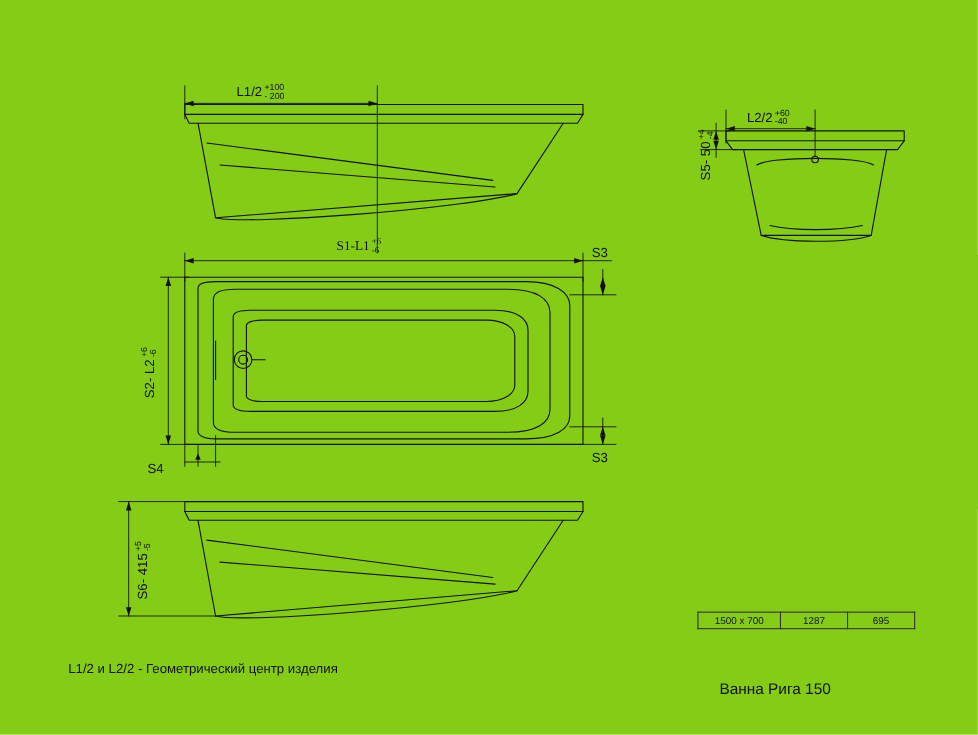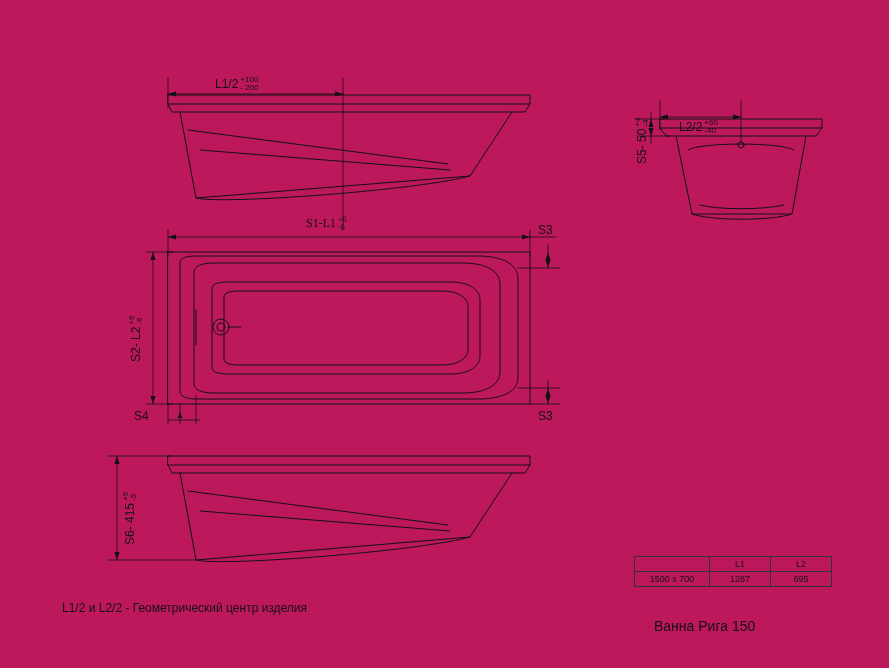--- a/index.html
+++ b/index.html
@@ -8,21 +8,21 @@
     background: #ffffff;
   }
   body {
     font-family: "Liberation Sans", sans-serif;
     color: #1a1a1a;
   }
   #page {
     position: relative;
     width: 889px;
     height: 668px;
-    background: #be185d;
+    background: #84cc16;
     overflow: hidden;
   }
   .svg-layer {
     position: absolute;
     left: 0;
     top: 0;
     width: 889px;
     height: 668px;
   }
   .lbl {
@@ -200,41 +200,36 @@
         <line x1="117" y1="456" x2="117" y2="560"></line>
         <path d="M117,456 L114.5,464 L119.5,464 Z" fill="#111111" stroke="none"></path>
         <path d="M117,560 L114.5,552 L119.5,552 Z" fill="#111111" stroke="none"></path>
       </g>
 
     </g>
   </svg>
 
   <div class="lbl" style="left:215px; top:76px;"><span>L1/2</span><span class="tol"><span>+100</span><span>- 200</span></span></div>
 
-  <div class="lbl" style="left:679px; top:99px;margin-top:20px;"><span>L2/2</span><span class="tol"><span>+60</span><span>-40</span></span></div>
+  <div class="lbl" style="left:679px; top:99px;"><span>L2/2</span><span class="tol"><span>+60</span><span>-40</span></span></div>
 
   <div class="lbl vert" style="left:634px; top:164px; transform: rotate(-90deg);"><span>S5- 50</span><span class="tol"><span>+4</span><span>-4</span></span></div>
 
   <div class="lbl" style="left:306px; top:216px;font-family:Liberation Serif, serif;"><span>S1-L1</span><span class="tol"><span>+6</span><span>-6</span></span></div>
 
   <div class="lbl vert" style="left:128px; top:362px; transform: rotate(-90deg);"><span>S2- L2</span><span class="tol"><span>+6</span><span>-6</span></span></div>
 
   <div class="lbl" style="left:538px; top:224px;">S3</div>
   <div class="lbl" style="left:538px; top:410px;">S3</div>
-  <div class="lbl" style="left:134px; top:410px;">S4</div>
+  <div class="lbl" style="left:134px; top:420px;">S4</div>
 
   <div class="lbl vert" style="left:122px; top:545px; transform: rotate(-90deg);"><span>S6- 415</span><span class="tol"><span>+5</span><span>-5</span></span></div>
 
   <table class="spec" style="left:634px; top:556px;">
     <tbody>
-        <tr>
-      <td class="cell-size"></td>
-      <td class="cell-v">L1</td>
-      <td class="cell-v">L2</td>
-    </tr>
     <tr>
       <td class="cell-size">1500 x 700</td>
       <td class="cell-v">1287</td>
       <td class="cell-v">695</td>
     </tr>
   </tbody>
     </table>
 
   <div class="caption" style="left:62px; top:601px;text-align:center;">L1/2 и L2/2 - Геометрический центр изделия</div>
   <div class="title" style="left:654px; top:618px;">Ванна Рига 150</div>

